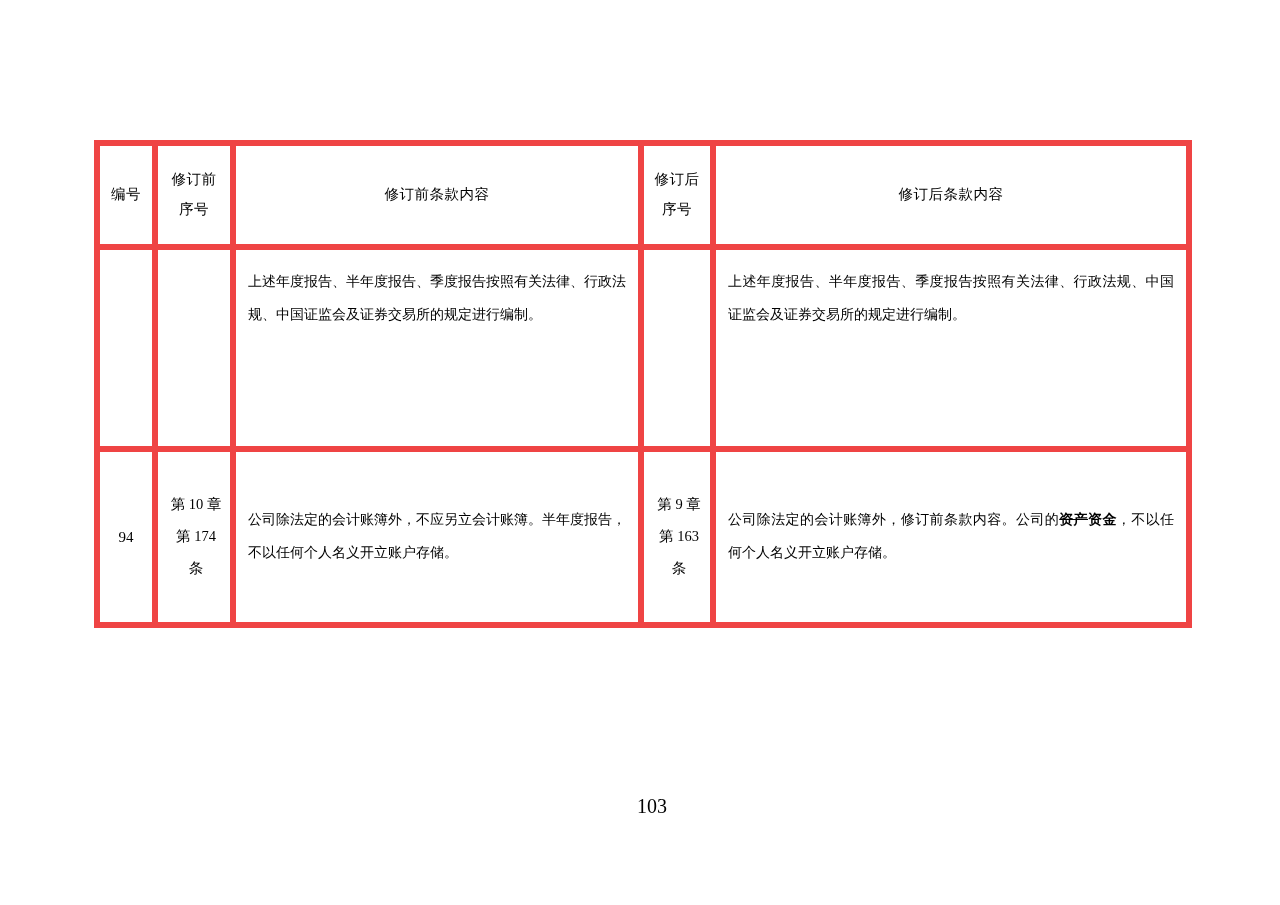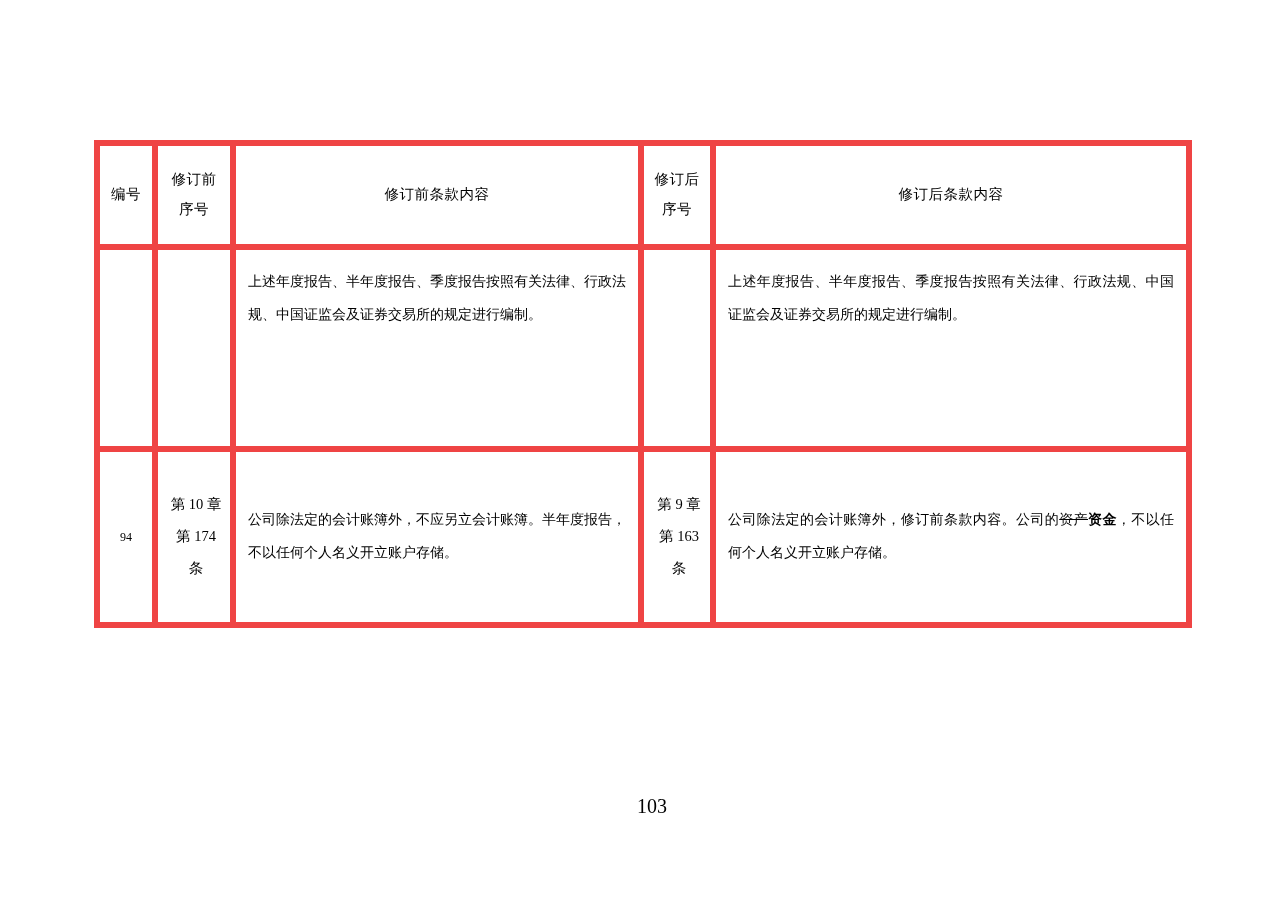--- a/index.html
+++ b/index.html
@@ -50,40 +50,41 @@
     height: 86px;
     line-height: 1.85;
     letter-spacing: 0.5px;
   }
   .hdr-two-line {
     display: block;
     text-align: center;
   }
   td.num-cell {
     text-align: center;
-    font-size: 12px;
+    font-size: 15px;
   }
   td.ref-cell {
     text-align: left;
     font-size: 14.5px;
     line-height: 2.2;
     padding-left: 12px;
   }
   td.body-cell {
     text-align: justify;
     text-align-last: left;
     font-size: 14px;
     line-height: 2.35;
     padding: 10px 12px;
   }
   tr.row-1 td { height: 170px; vertical-align: top; padding-top: 16px; }
   tr.row-2 td { height: 150px; margin-top: 48px; }
 
   .strike {
     text-decoration: line-through;
+    font-weight: bold;
   }
   .ins {
     font-weight: bold;
   }
   .page-number {
     position: absolute;
     left: 12px;
     top: 795px;
     width: 1280px;
     text-align: center;

